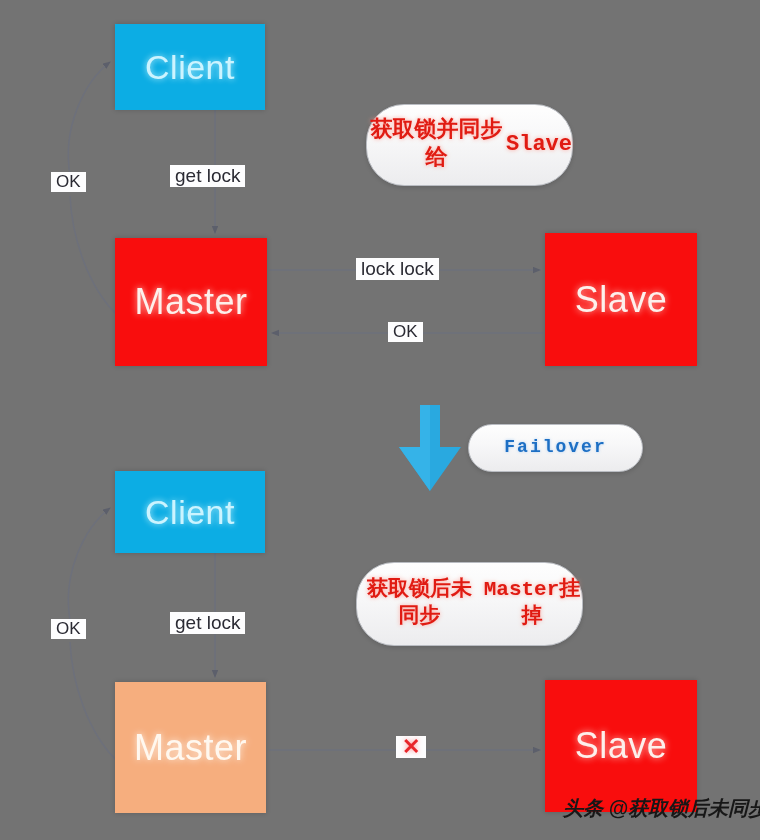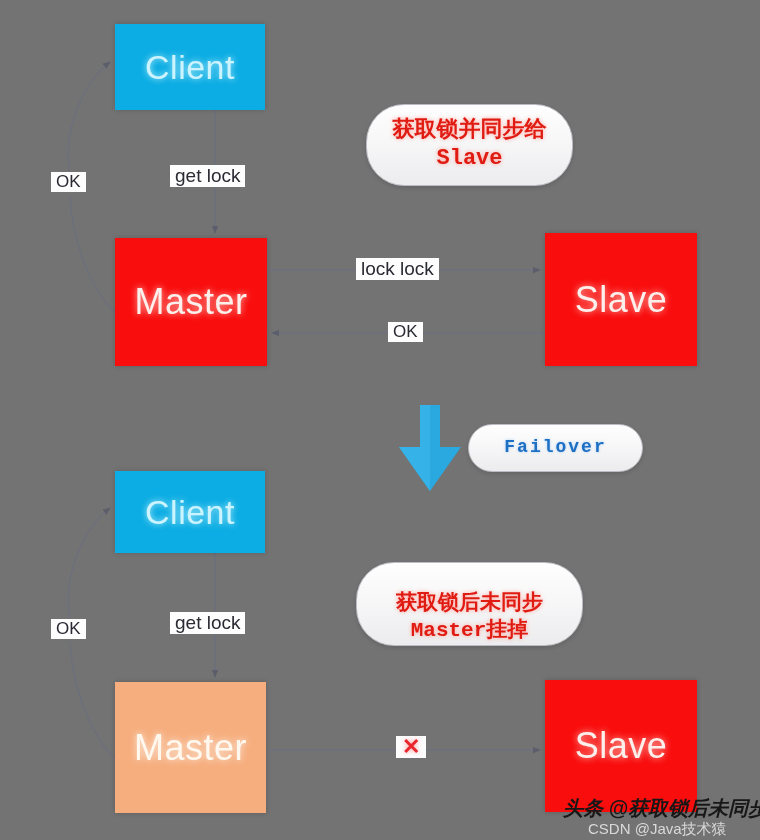--- a/index.html
+++ b/index.html
@@ -97,21 +97,21 @@
     background: #fdfdfe;
     padding: 0 6px;
     text-shadow: 0 0 5px rgba(255,120,120,0.75);
     line-height: 1;
   }
 
   
   .callout {
     position: absolute;
     display: flex;
-    flex-direction: column;
+    flex-direction: row;
     align-items: center;
     justify-content: center;
     text-align: center;
     border: 1px solid #b9bcc2;
     border-radius: 38px;
     background: linear-gradient(180deg, #fefefe 0%, #f7f7f8 45%, #ececee 100%);
     box-shadow: 0 2px 4px rgba(0,0,0,0.13);
     color: #e01b12;
     font-family: "Liberation Mono", monospace;
     font-weight: bold;
@@ -232,15 +232,14 @@
   <div class="edge-label" id="lbl-getlock-bot">get lock</div>
   <div class="edge-label small" id="lbl-ok-left-bot">OK</div>
   <div class="cross-mark">✕</div>
 
   <div class="callout" id="callout-bottom">
     <span>获取锁后未同步</span>
     <span>Master挂掉</span>
   </div>
 
   <div class="watermark" id="watermark-toutiao">头条 @获取锁后未同步</div>
-  <div class="watermark" id="watermark-csdn">CSDN @Java技术猿</div>
 
 </div>
 
 </body></html>

